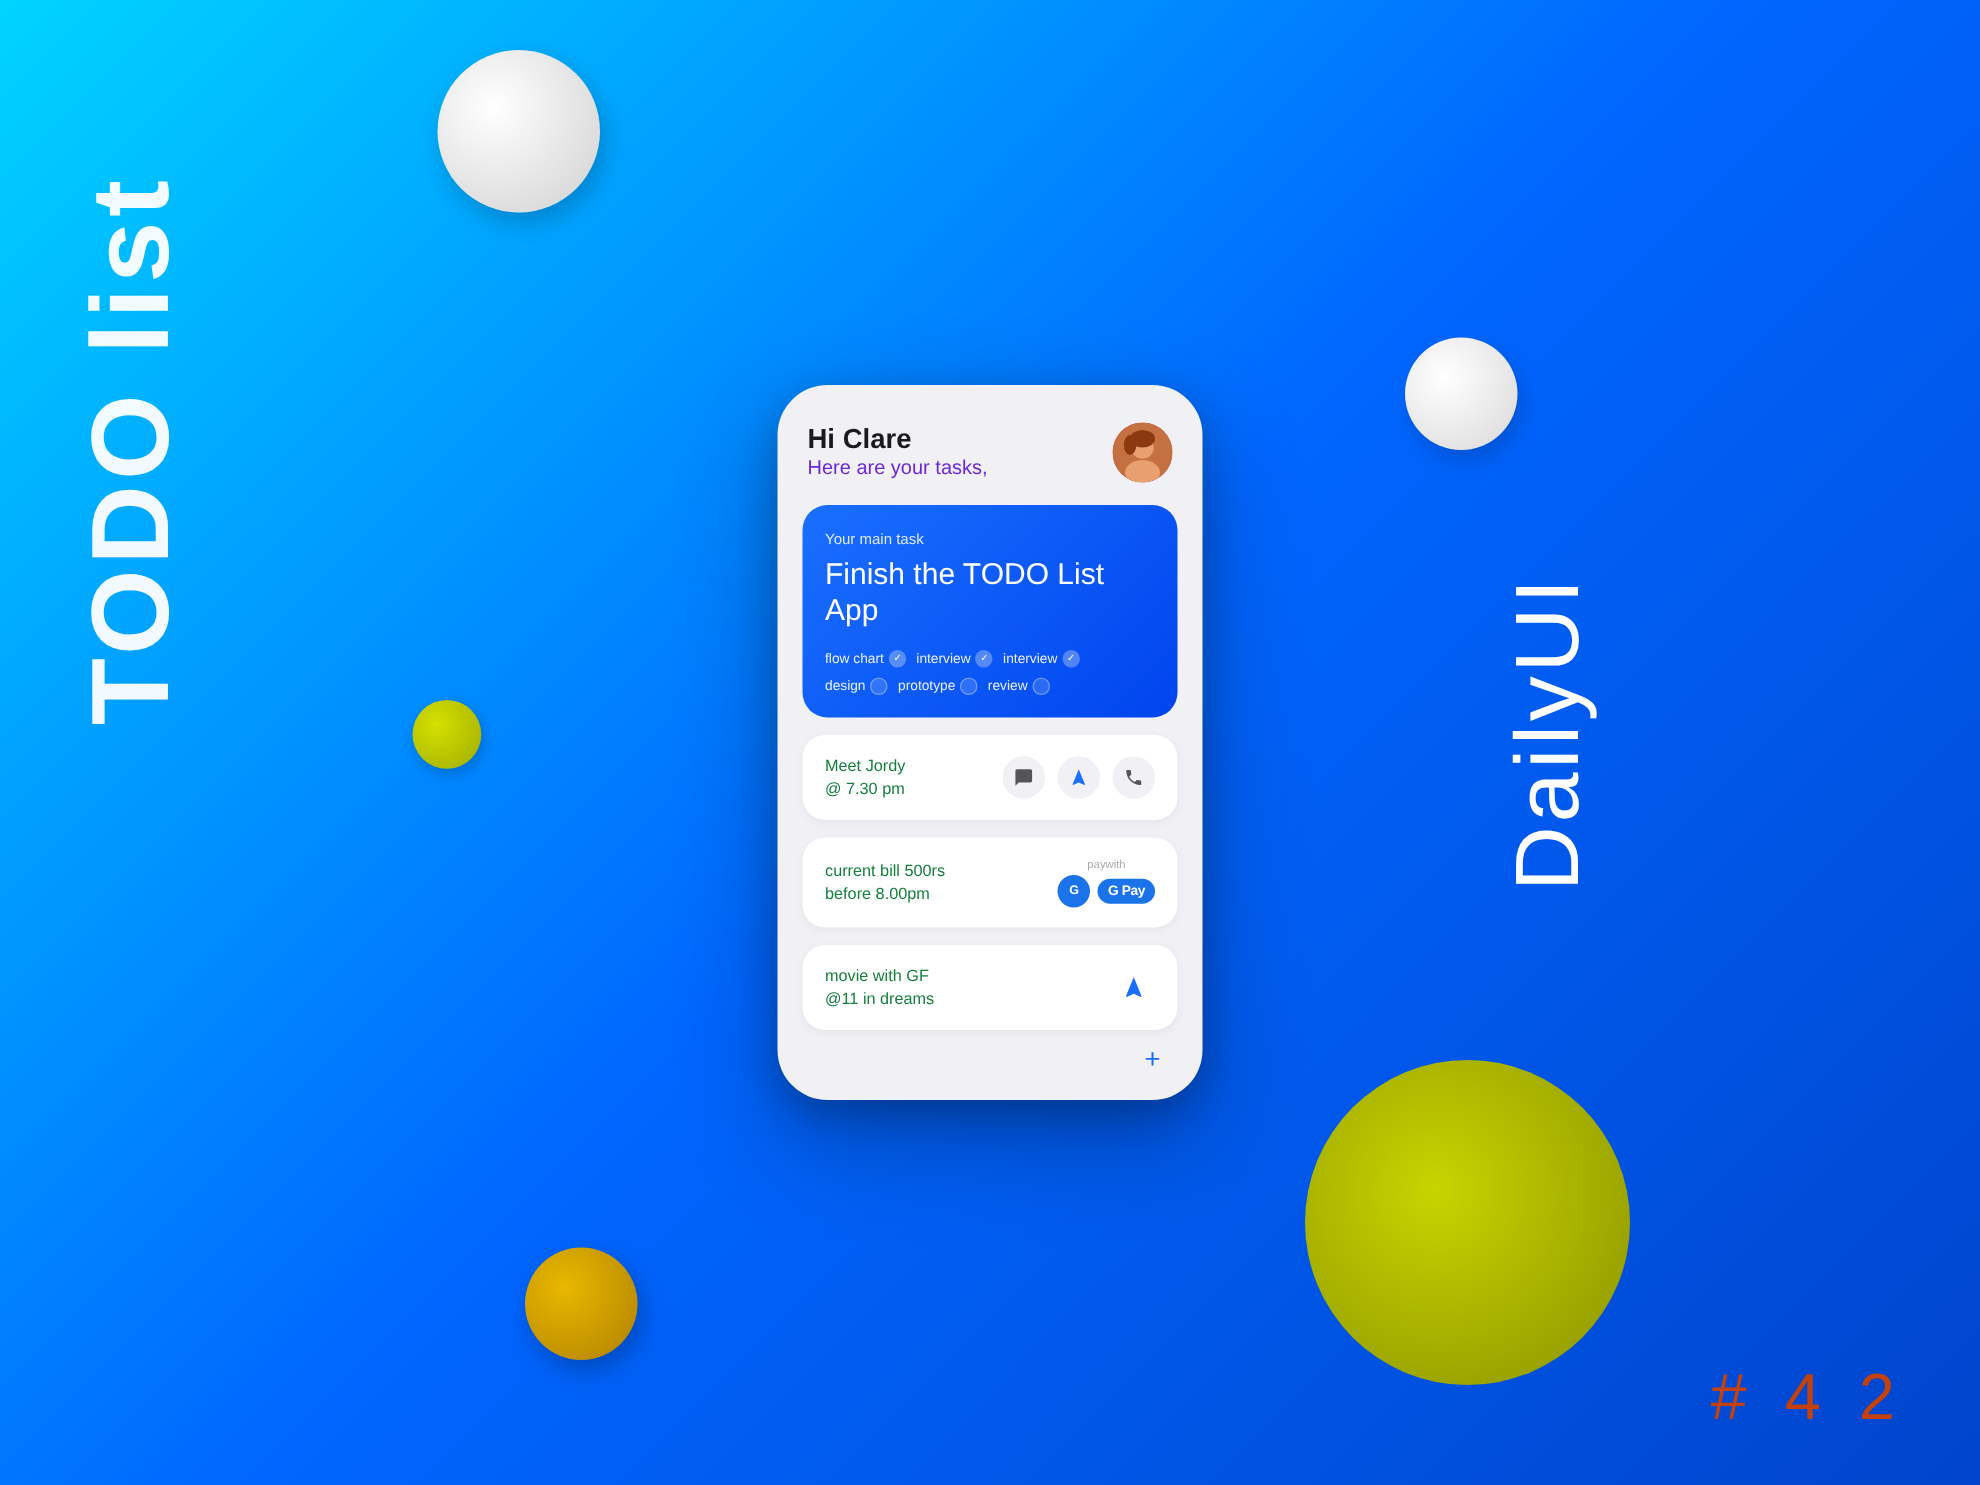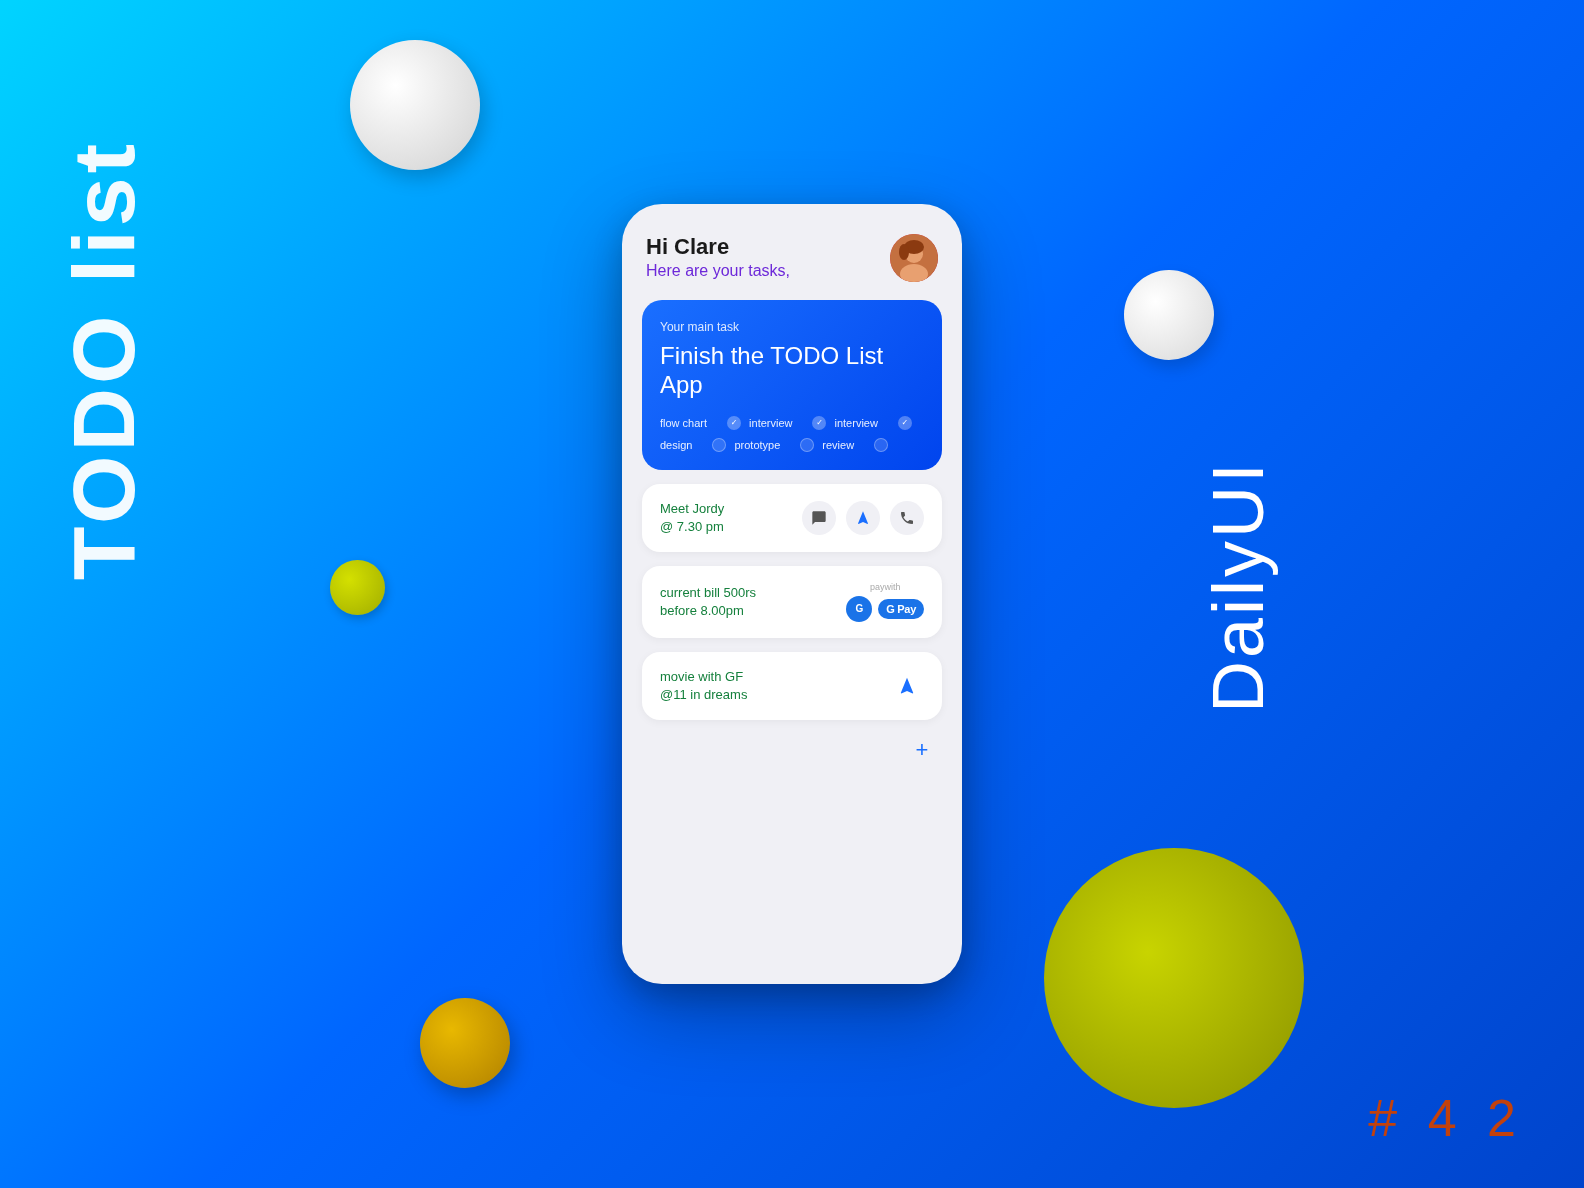--- a/index.html
+++ b/index.html
@@ -100,21 +100,21 @@
       letter-spacing: 8px;
     }
 
     
     .phone-mockup {
       position: absolute;
       left: 50%;
       top: 50%;
       transform: translate(-50%, -50%);
       width: 340px;
-      height: 780px;
+      height: 572px;
       background: #f0f0f5;
       border-radius: 40px;
       box-shadow: 0 30px 80px rgba(0,0,0,0.3), 0 10px 30px rgba(0,0,0,0.2);
       padding: 30px 20px 20px;
       display: flex;
       flex-direction: column;
       gap: 14px;
       overflow: hidden;
     }
 
@@ -179,21 +179,21 @@
     }
     .tags-row {
       display: flex;
       gap: 8px;
       flex-wrap: wrap;
       align-items: center;
     }
     .tag {
       display: flex;
       align-items: center;
-      gap: 20px;
+      gap: 4px;
       font-size: 11px;
       color: rgba(255,255,255,0.9);
     }
     .tag-dot {
       width: 14px;
       height: 14px;
       border-radius: 50%;
       display: flex;
       align-items: center;
       justify-content: center;

